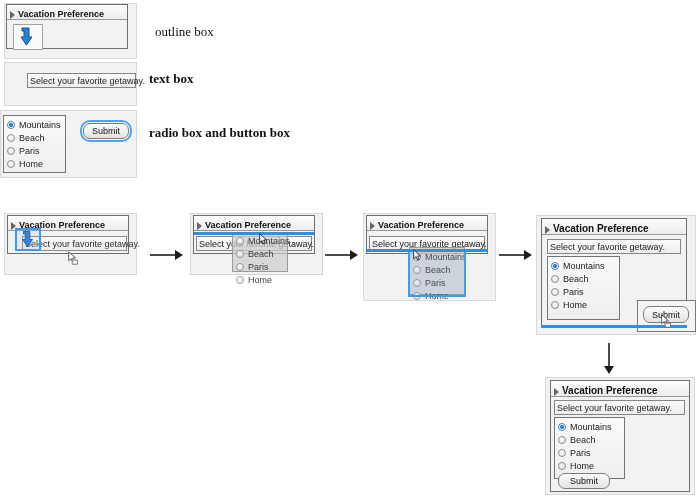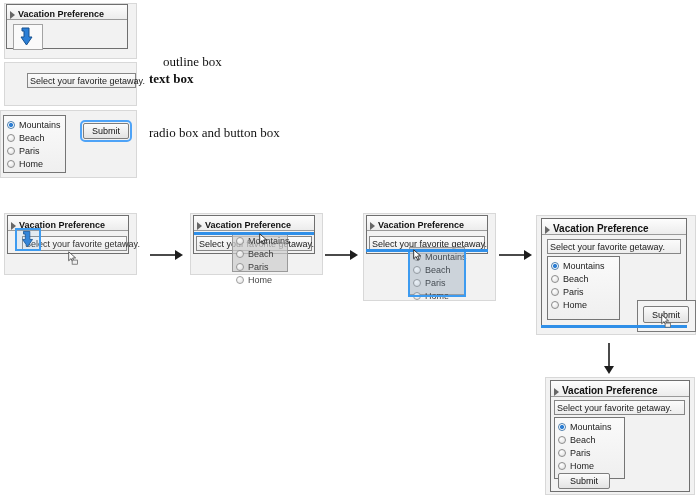--- a/index.html
+++ b/index.html
@@ -41,21 +41,21 @@
              font-size:9px;color:#1b1b1b;white-space:nowrap;}
   .radio-dot{width:8px;height:8px;border-radius:50%;flex:none;
              box-sizing:border-box;border:1px solid #8d8d8d;
              background:radial-gradient(circle at 35% 30%,#ffffff,#dedede);}
   .radio-row.sel .radio-dot{border-color:#4d7fae;
              background:radial-gradient(circle at 50% 50%,#2e7fd4 0 2px,#ffffff 2.2px 3.2px,#e3e3e3 3.4px);}
 
   
   .btn{position:absolute;box-sizing:border-box;
        background:linear-gradient(#fbfbfb,#e3e3e3);
-       border:1px solid #7d7d7d;border-radius:2px;
+       border:1px solid #7d7d7d;border-radius:7px;
        font-size:9px;color:#111;display:flex;align-items:center;
        justify-content:center;white-space:nowrap;}
   .btn.focus{outline:2px solid #4ea3f7;outline-offset:1px;}
 
   
   .caption{position:absolute;font-family:"Liberation Serif",serif;
            font-size:13px;color:#111;white-space:nowrap;}
 
   
   .arrow-h{position:absolute;height:9px;display:flex;align-items:center;}
@@ -95,21 +95,21 @@
     <span>Vacation Preference</span>
   </div>
 
   <div style="position:absolute;left:6px;top:19px;width:28px;height:24px;
               border:1px solid #a3a3a3;background:#fafafa;"></div>
   <svg class="arrowicon" style="left:10px;top:21px;" width="20" height="21" viewBox="0 0 20 21">
     <path d="M5 2 h7 v9 h3 l-5.5 8 L4 11 h3 V5 H5 Z" fill="#2b7fd6" stroke="#16518f" stroke-width="1" stroke-linejoin="round"></path>
   </svg>
 </div>
 
-<div class="caption" style="left:163px;top:24px;margin-top:30px;">outline box</div>
+<div class="caption" style="left:155px;top:24px;">outline box</div>
 
 <div class="panel" style="left:4px;top:62px;width:133px;height:44px;"></div>
 <div class="textbox" style="left:27px;top:73px;width:109px;height:15px;">Select your favorite getaway.</div>
 
 <div class="caption" style="left:149px;top:71px;font-weight:bold;">text box</div>
 
 <div class="panel" style="left:0px;top:110px;width:137px;height:68px;"></div>
 
 <div class="radiogroup" style="left:3px;top:115px;width:63px;height:58px;">
   <div class="radio-row sel">
@@ -125,21 +125,21 @@
     <span>Paris</span>
   </div>
   <div class="radio-row">
     <span class="radio-dot"></span>
     <span>Home</span>
   </div>
 </div>
 
 <div class="btn focus" style="left:83px;top:123px;width:46px;height:16px;">Submit</div>
 
-<div class="caption" style="left:149px;top:125px;">radio box and button box</div>
+<div class="caption" style="left:149px;top:125px;font-weight:bold;">radio box and button box</div>
 
 <div class="panel" style="left:4px;top:213px;width:133px;height:62px;"></div>
 <div class="groupbox" style="left:7px;top:215px;width:122px;height:39px;">
   <div class="gb-title">
     <span class="gb-tri" style="transform:rotate(180deg)"></span>
     <span>Vacation Preference</span>
   </div>
 </div>
 <div class="textbox" style="left:22px;top:236px;width:105px;height:15px;opacity:.92;">Select your favorite getaway.</div>
 <svg class="arrowicon" style="left:19px;top:229px;" width="18" height="20" viewBox="0 0 20 21">

